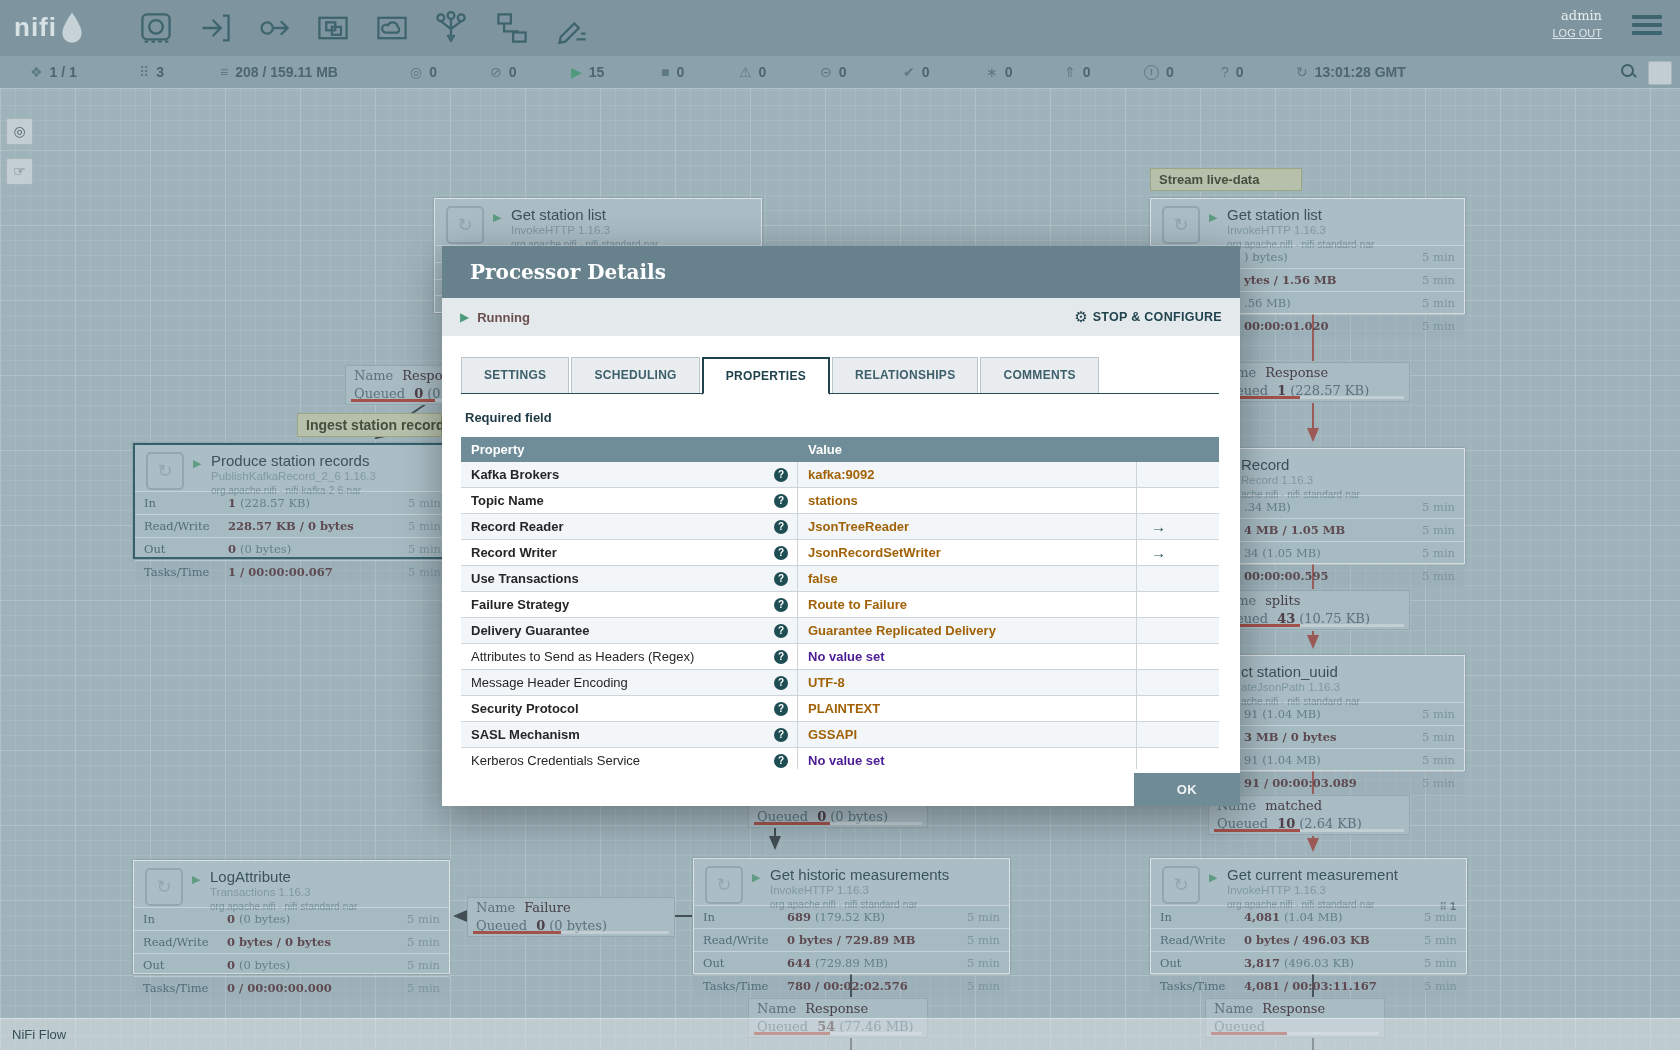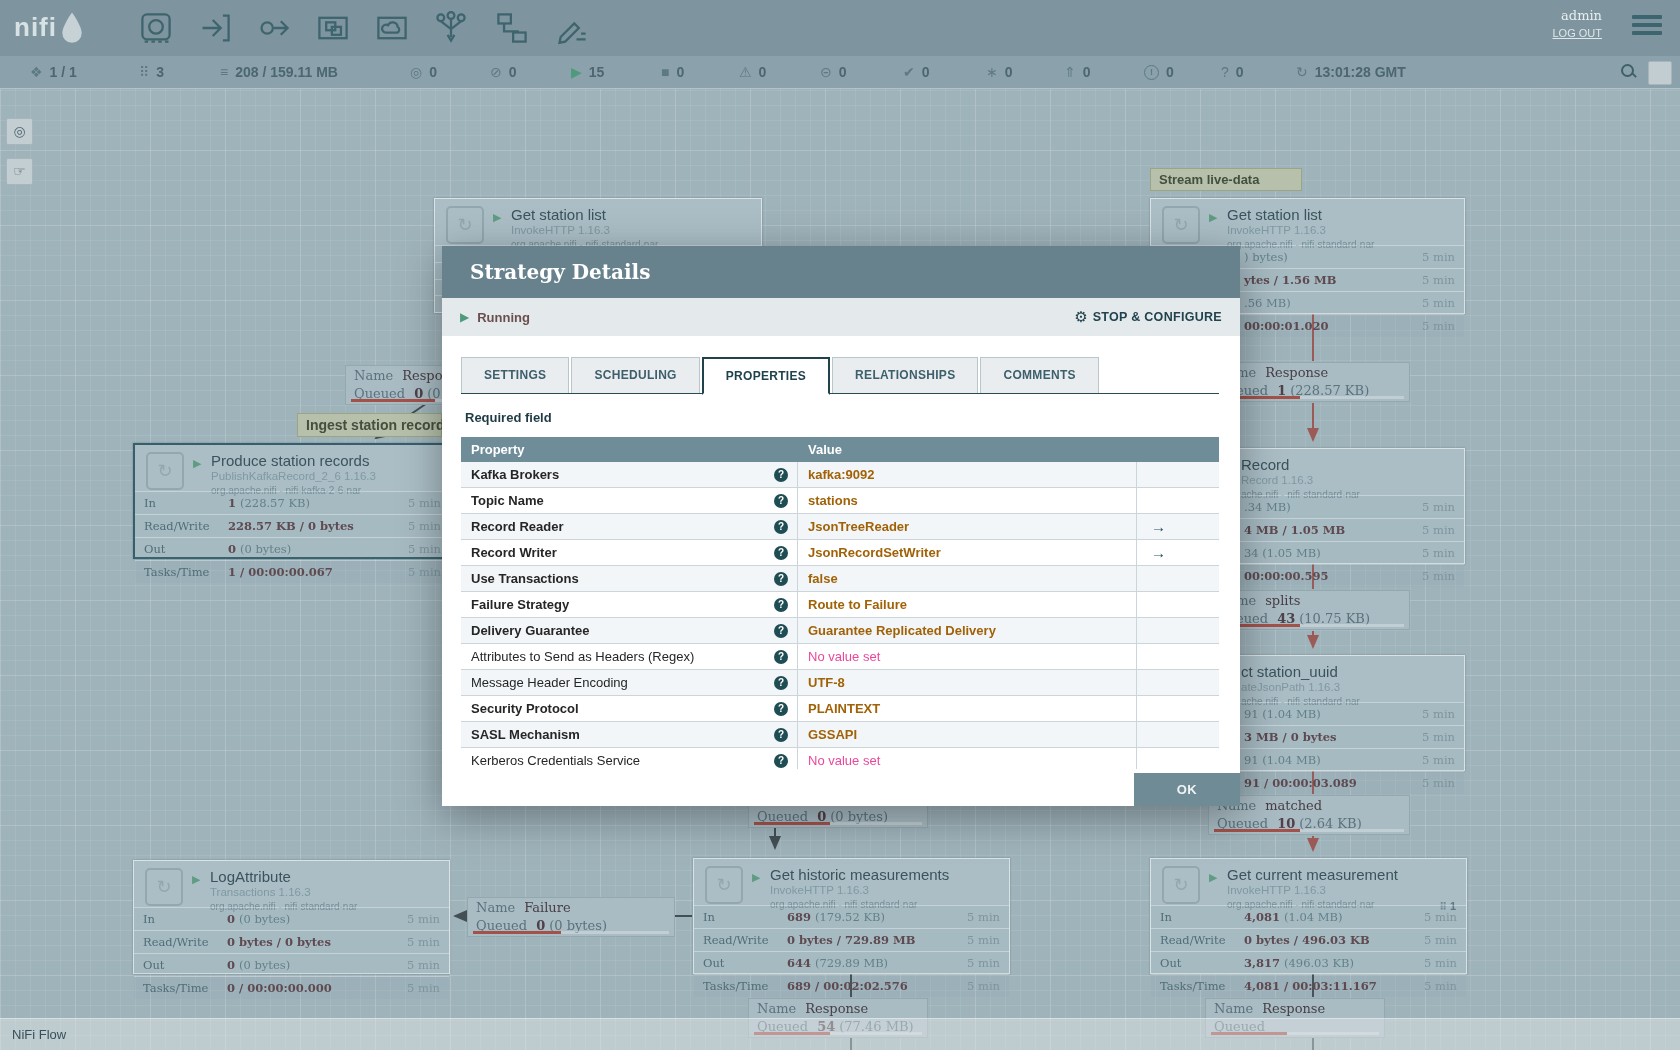--- a/index.html
+++ b/index.html
@@ -108,21 +108,21 @@
   .t-row .c1{width:337px;display:flex;align-items:center;padding-left:10px;box-sizing:border-box;
     border-right:1px solid #ccd5da;height:100%;}
   .t-row .c2{width:339px;padding-left:10px;box-sizing:border-box;border-right:1px solid #ccd5da;height:100%;
     display:flex;align-items:center;}
   .t-row .c3{flex:1;height:100%;display:flex;align-items:center;padding-left:14px;}
   .prop{font-weight:bold;color:#262626;}
   .t-row.optional .prop{font-weight:normal;}
   .help{margin-left:auto;margin-right:9px;width:14px;height:14px;border-radius:50%;background:#1f4d54;
     color:#fff;font-size:10px;font-weight:bold;line-height:14px;text-align:center;cursor:pointer;}
   .val{font-weight:bold;color:#a16207;}
-  .val.no-value{font-weight:normal;color:#ec4899;}
+  .val.no-value{font-weight:bold;color:#4c1d95;}
   .goto{color:#1f4d54;font-weight:bold;font-size:15px;cursor:pointer;}
   #ok-btn{position:absolute;right:0;bottom:0;width:106px;height:33px;background:#6f8b95;color:#eef3f4;
     font-weight:bold;font-size:13px;letter-spacing:.5px;border:none;display:flex;align-items:center;
     justify-content:center;cursor:pointer;}
 </style>
 </head>
 <body>
 
 <div id="canvas">
   <svg id="wires" width="1680" height="1050">
@@ -333,21 +333,21 @@
           <span class="p-per">5 min</span>
         </div>
       <div class="p-row">
           <span class="p-key">Out</span>
           <span class="p-num">644</span>
           <span class="p-rest">(729.89 MB)</span>
           <span class="p-per">5 min</span>
         </div>
       <div class="p-row">
           <span class="p-key">Tasks/Time</span>
-          <span class="p-num">689 / 00:02:02.576</span>
+          <span class="p-num">780 / 00:02:02.576</span>
           <span class="p-rest"></span>
           <span class="p-per">5 min</span>
         </div>
     </div>
   </div>
 
   <div class="proc" style="left:1150px;top:858px;width:315px;height:114px;">
     <div class="p-icon"><span>↻</span></div>
     <span class="p-play">▶</span>
     <div class="p-title">Get current measurement</div>
@@ -581,21 +581,21 @@
     </span>
   <span id="sb-search">
       <span class="lens"></span>
       <span class="tail"></span>
     </span>
   <span id="sb-square"></span>
 </div>
 
 <div id="dialog">
   <div id="dlg-header">
-    <span id="dlg-title">Strategy Details</span>
+    <span id="dlg-title">Processor Details</span>
   </div>
   <div id="dlg-status">
     <span id="dlg-run-icon">▶</span>
     <span id="dlg-run-text">Running</span>
     <span id="dlg-stopcfg">
       <i>⚙</i>
       <span>STOP &amp; CONFIGURE</span>
     </span>
   </div>
   <div id="dlg-body">

